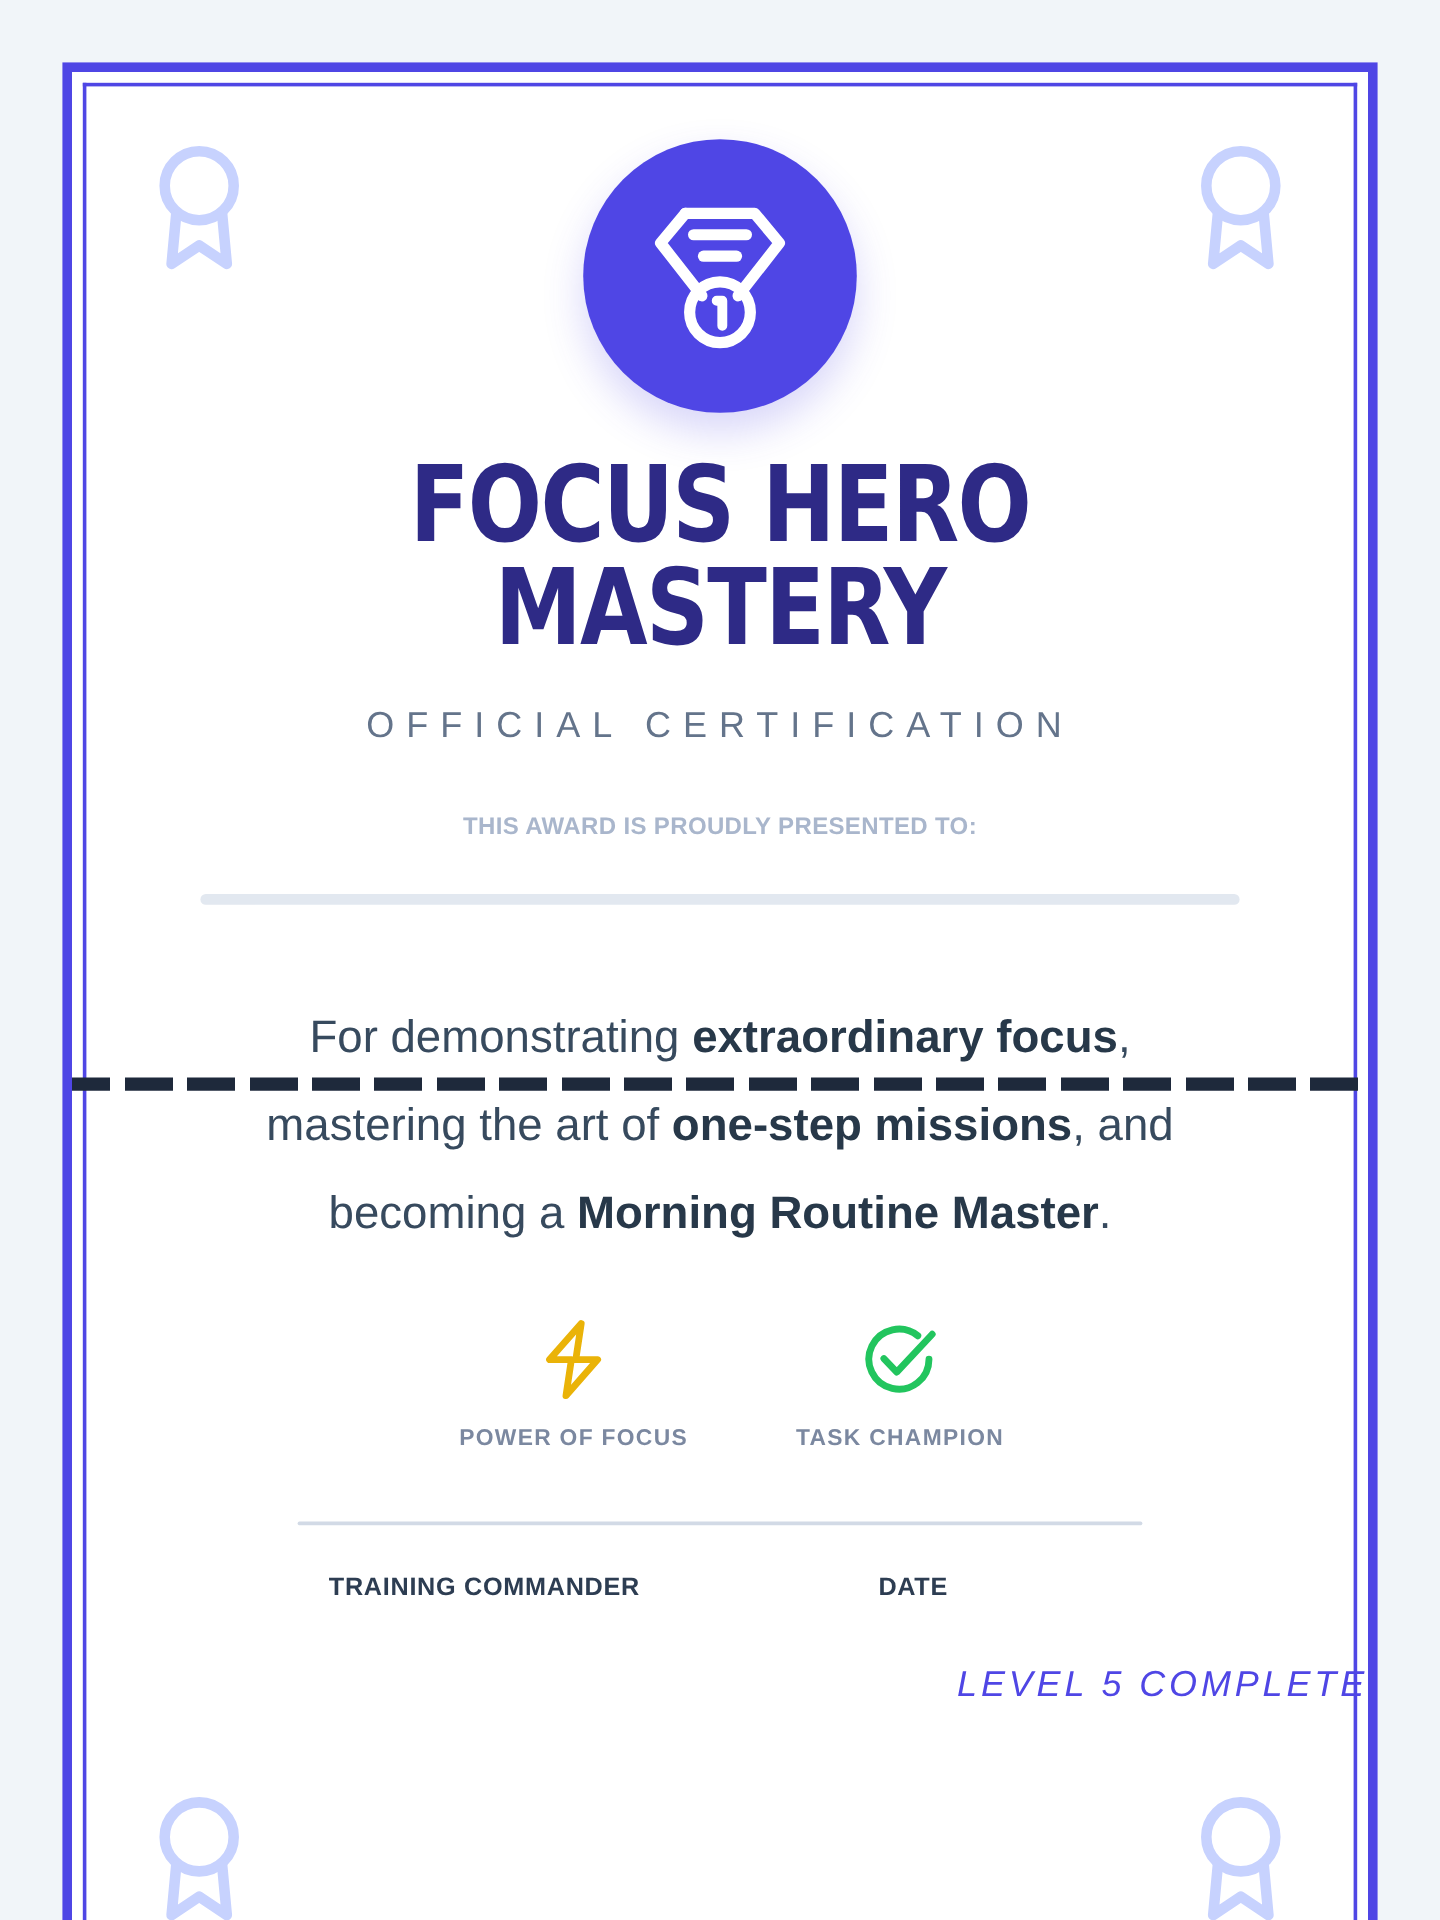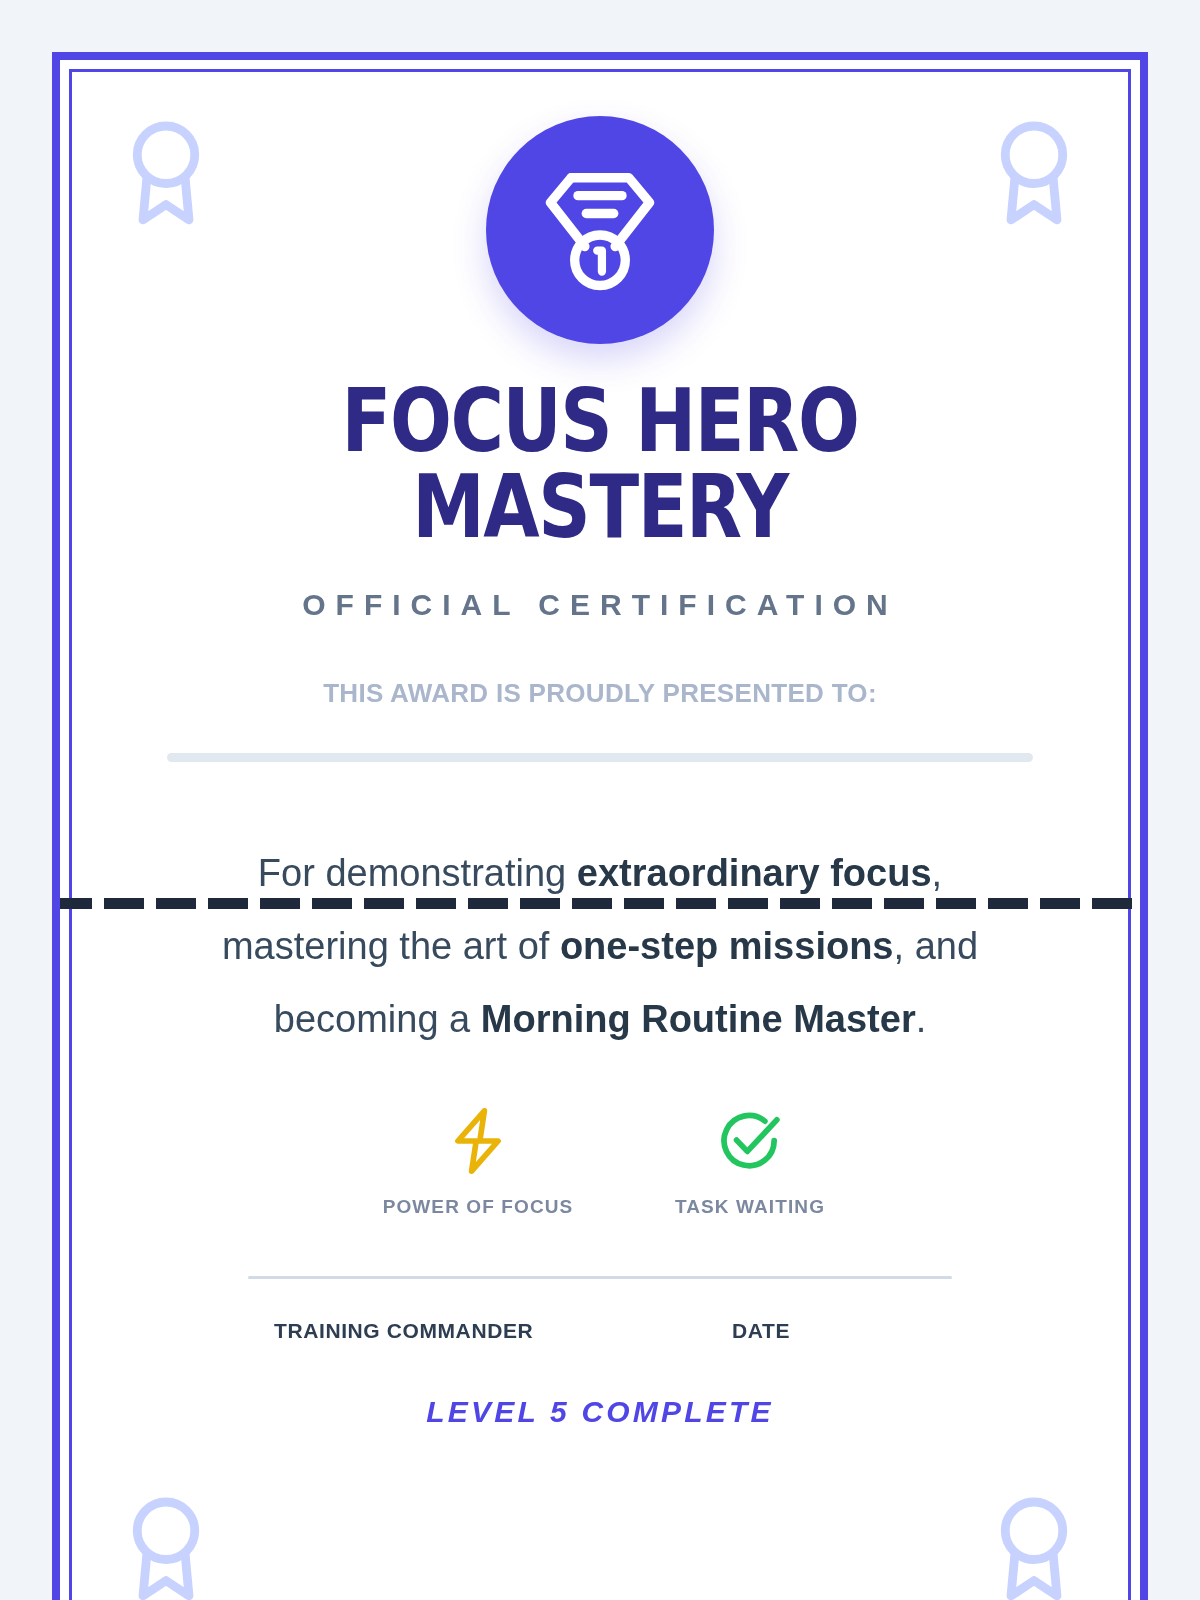--- a/index.html
+++ b/index.html
@@ -78,28 +78,28 @@
     letter-spacing: -1.5px;
     color: #2e2a86;
     font-family: "DejaVu Sans", "Liberation Sans", sans-serif;
     font-stretch: condensed;
     transform: scaleX(0.92);
   }
 
   .cert-subtitle {
     margin-top: 38px;
     font-size: 30px;
-    font-weight: 700;
+    font-weight: 400;
     letter-spacing: 10px;
     color: #64748b;
   }
 
   .presented-to {
     margin-top: 56px;
-    font-size: 26px;
+    font-size: 20px;
     font-weight: 600;
     letter-spacing: 0.3px;
     color: #a9b6cc;
   }
 
   
   .perforation {
     position: absolute;
     left: -8px;
     right: -8px;
@@ -184,23 +184,23 @@
     font-size: 21px;
     font-weight: 700;
     letter-spacing: 0.6px;
     color: #2d3d52;
   }
   .sig-label.commander { margin-left: 26px; }
   .sig-label.date { margin-right: 162px; margin-top: 24px; }
 
   .level-complete {
     margin-top: 52px;
-    text-align: center;
+    text-align: right;
     font-size: 30px;
-    font-weight: 700;
+    font-weight: 400;
     font-style: italic;
     letter-spacing: 3.2px;
     color: #4f46e5;
   }
 </style>
 </head>
 <body>
 
 <div class="certificate">
 
@@ -278,21 +278,21 @@
       </div>
 
 
       <div class="badge-item">
         <div class="badge-icon">
           <svg width="68" height="70" viewBox="0 0 38 38" fill="none" stroke="#22c55e" stroke-width="3.2" stroke-linecap="round" stroke-linejoin="round">
             <path d="M32.5 18.8 a14 14 0 1 1 -5.2 -10.9"></path>
             <path d="M11.5 18.5 L17.5 24.8 L34 7.2"></path>
           </svg>
         </div>
-        <div class="badge-label">TASK WAITING</div>
+        <div class="badge-label">TASK CHAMPION</div>
       </div>
     </div>
 
     <div class="signature-block">
       <div class="sig-rule"></div>
       <div class="sig-labels">
         <div class="sig-label commander">TRAINING COMMANDER</div>
         <div class="sig-label date">DATE</div>
       </div>
     </div>

